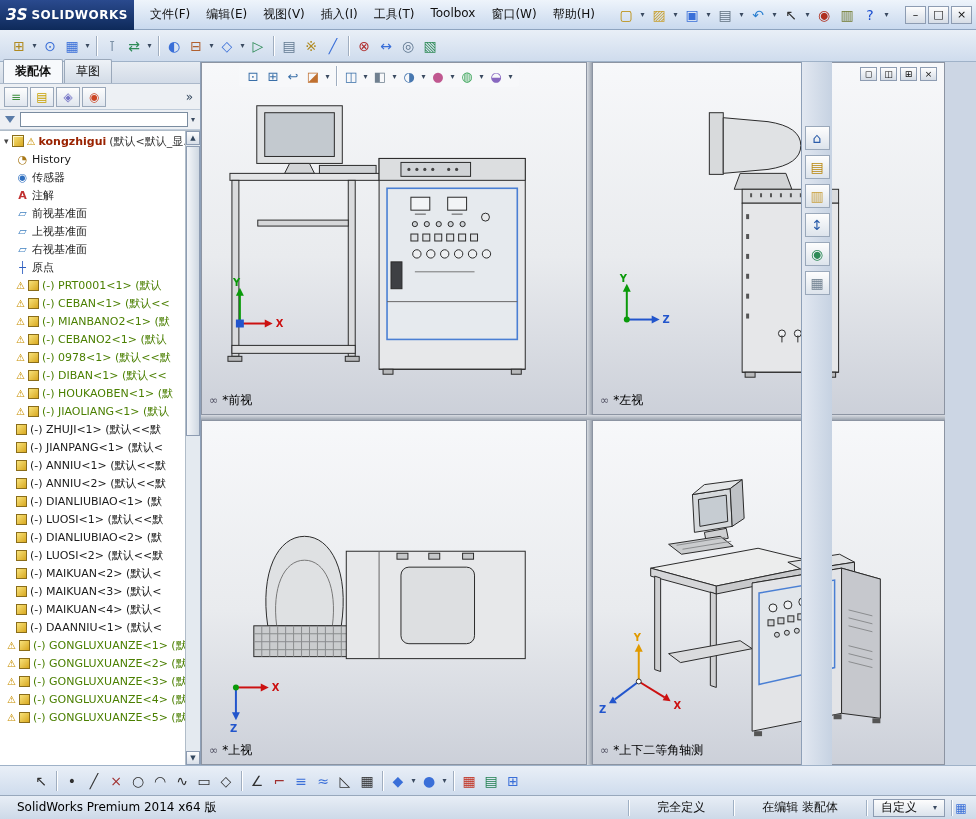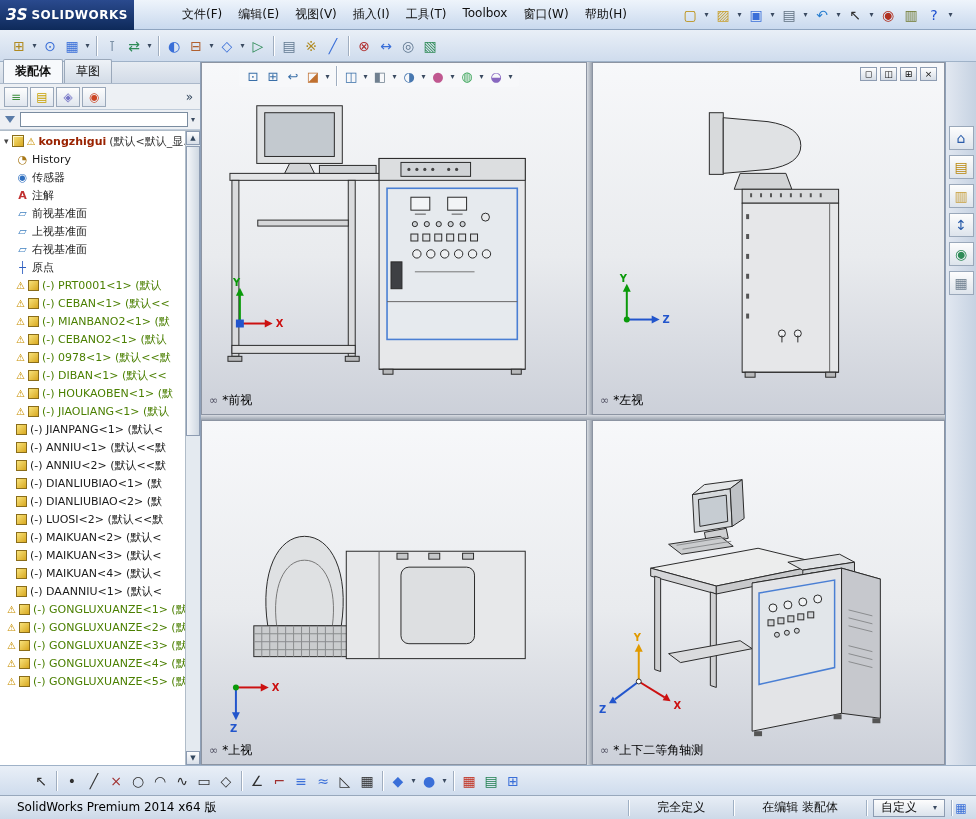--- a/index.html
+++ b/index.html
@@ -4,21 +4,21 @@
 <style>
   html,body{margin:0;padding:0;background:#9aa4b4;}
   *{box-sizing:border-box;}
   .app{position:relative;width:976px;height:819px;overflow:hidden;
        font-family:"DejaVu Sans","Liberation Sans",sans-serif;font-size:12px;color:#101010;
        background:#ccd6e4;}
 
   
   .titlebar{position:absolute;left:0;top:0;width:976px;height:30px;
     background:linear-gradient(#eef4fb,#c9d9ee);border-bottom:1px solid #8ea4c0;
-    display:flex;align-items:center;gap:32px;}
+    display:flex;align-items:center;}
   .logo{width:134px;height:30px;background:linear-gradient(#2a4a8e,#0e2a5a);
     color:#fff;display:flex;align-items:center;justify-content:center;gap:4px;flex:0 0 auto;}
   .logo-mark{font-style:italic;font-weight:bold;font-size:15px;}
   .logo-text{font-weight:bold;font-size:12px;letter-spacing:.5px;}
   .menubar{display:flex;margin-left:8px;flex:0 0 auto;}
   .menu-item{padding:4px 8px;white-space:nowrap;}
   .quickbar{display:flex;align-items:center;margin-left:12px;gap:1px;}
   .winbtns{margin-left:auto;display:flex;gap:2px;padding-right:4px;}
   .winbtn{width:21px;height:18px;background:linear-gradient(#fdfdfd,#d6dde6);
     border:1px solid #8d9cb2;display:flex;align-items:center;justify-content:center;
@@ -28,21 +28,21 @@
   .tb-icon{width:22px;height:22px;display:inline-flex;align-items:center;justify-content:center;
     font-size:14px;line-height:1;flex:0 0 auto;}
   .tb-drop{width:9px;font-size:8px;color:#3a4a60;display:inline-flex;justify-content:center;flex:0 0 auto;}
   .tb-sep{width:1px;height:20px;background:#a0aec0;box-shadow:1px 0 0 #fff;margin:0 4px;flex:0 0 auto;}
 
   .toolbar2{position:absolute;left:0;top:30px;width:976px;height:32px;
     background:linear-gradient(#e9eff7,#cfdced);border-bottom:1px solid #9fb2c8;
     display:flex;align-items:center;padding-left:8px;}
 
   
-  .main{position:absolute;left:0;top:62px;width:976px;height:703px;}
+  .main{position:absolute;left:0;top:62px;width:832px;height:703px;}
 
   
   .leftpanel{position:absolute;left:0;top:0;width:201px;height:703px;
     background:#edf0f4;border-right:1px solid #8ea0b8;}
   .cmdtabs{height:22px;display:flex;align-items:flex-end;background:linear-gradient(#e7ecf2,#d2dbe7);
     border-bottom:1px solid #aab8ca;padding-left:3px;}
   .cmd-tab{padding:3px 11px;font-size:12px;background:linear-gradient(#eef2f7,#d3dce7);
     border:1px solid #9aa8ba;border-bottom:none;margin-right:1px;border-radius:2px 2px 0 0;white-space:nowrap;}
   .cmd-tab.active{background:#f7f9fc;font-weight:bold;}
   .fmtabs{height:26px;display:flex;align-items:center;gap:2px;padding:0 4px;
@@ -320,36 +320,46 @@
               </div>
               <div class="tree-row">
                 <span class="expander"></span>
                 <span class="warn">⚠</span>
                 <span class="node-icon part"></span>
                 <span class="tree-label green">(-) JIAOLIANG&lt;1&gt; (默认</span>
               </div>
               <div class="tree-row">
                 <span class="expander"></span>
                 <span class="node-icon part"></span>
+                <span class="tree-label">(-) ZHUJI&lt;1&gt; (默认&lt;&lt;默</span>
+              </div>
+              <div class="tree-row">
+                <span class="expander"></span>
+                <span class="node-icon part"></span>
                 <span class="tree-label">(-) JIANPANG&lt;1&gt; (默认&lt;</span>
               </div>
               <div class="tree-row">
                 <span class="expander"></span>
                 <span class="node-icon part"></span>
                 <span class="tree-label">(-) ANNIU&lt;1&gt; (默认&lt;&lt;默</span>
               </div>
               <div class="tree-row">
                 <span class="expander"></span>
                 <span class="node-icon part"></span>
                 <span class="tree-label">(-) ANNIU&lt;2&gt; (默认&lt;&lt;默</span>
               </div>
               <div class="tree-row">
                 <span class="expander"></span>
                 <span class="node-icon part"></span>
                 <span class="tree-label">(-) DIANLIUBIAO&lt;1&gt; (默</span>
+              </div>
+              <div class="tree-row">
+                <span class="expander"></span>
+                <span class="node-icon part"></span>
+                <span class="tree-label">(-) LUOSI&lt;1&gt; (默认&lt;&lt;默</span>
               </div>
               <div class="tree-row">
                 <span class="expander"></span>
                 <span class="node-icon part"></span>
                 <span class="tree-label">(-) DIANLIUBIAO&lt;2&gt; (默</span>
               </div>
               <div class="tree-row">
                 <span class="expander"></span>
                 <span class="node-icon part"></span>
                 <span class="tree-label">(-) LUOSI&lt;2&gt; (默认&lt;&lt;默</span>

